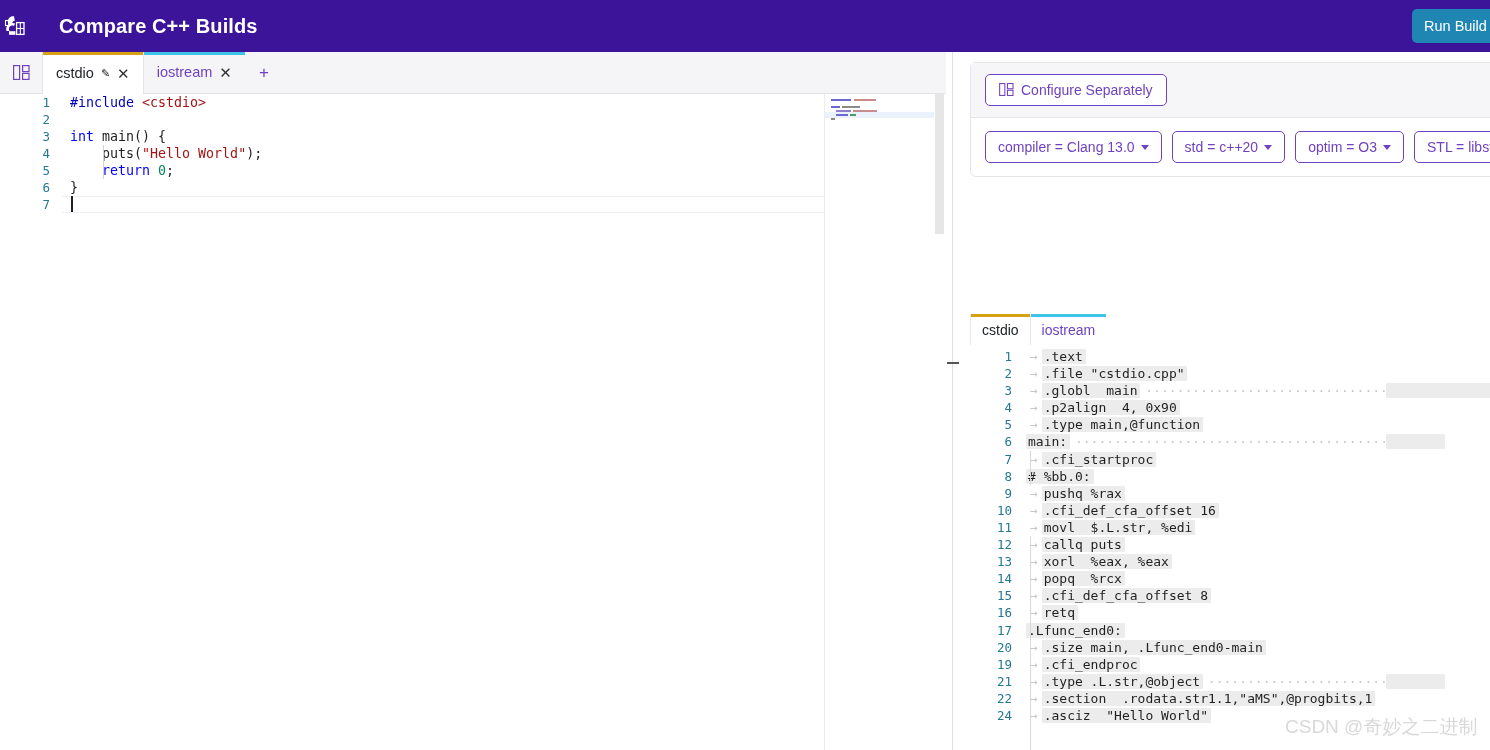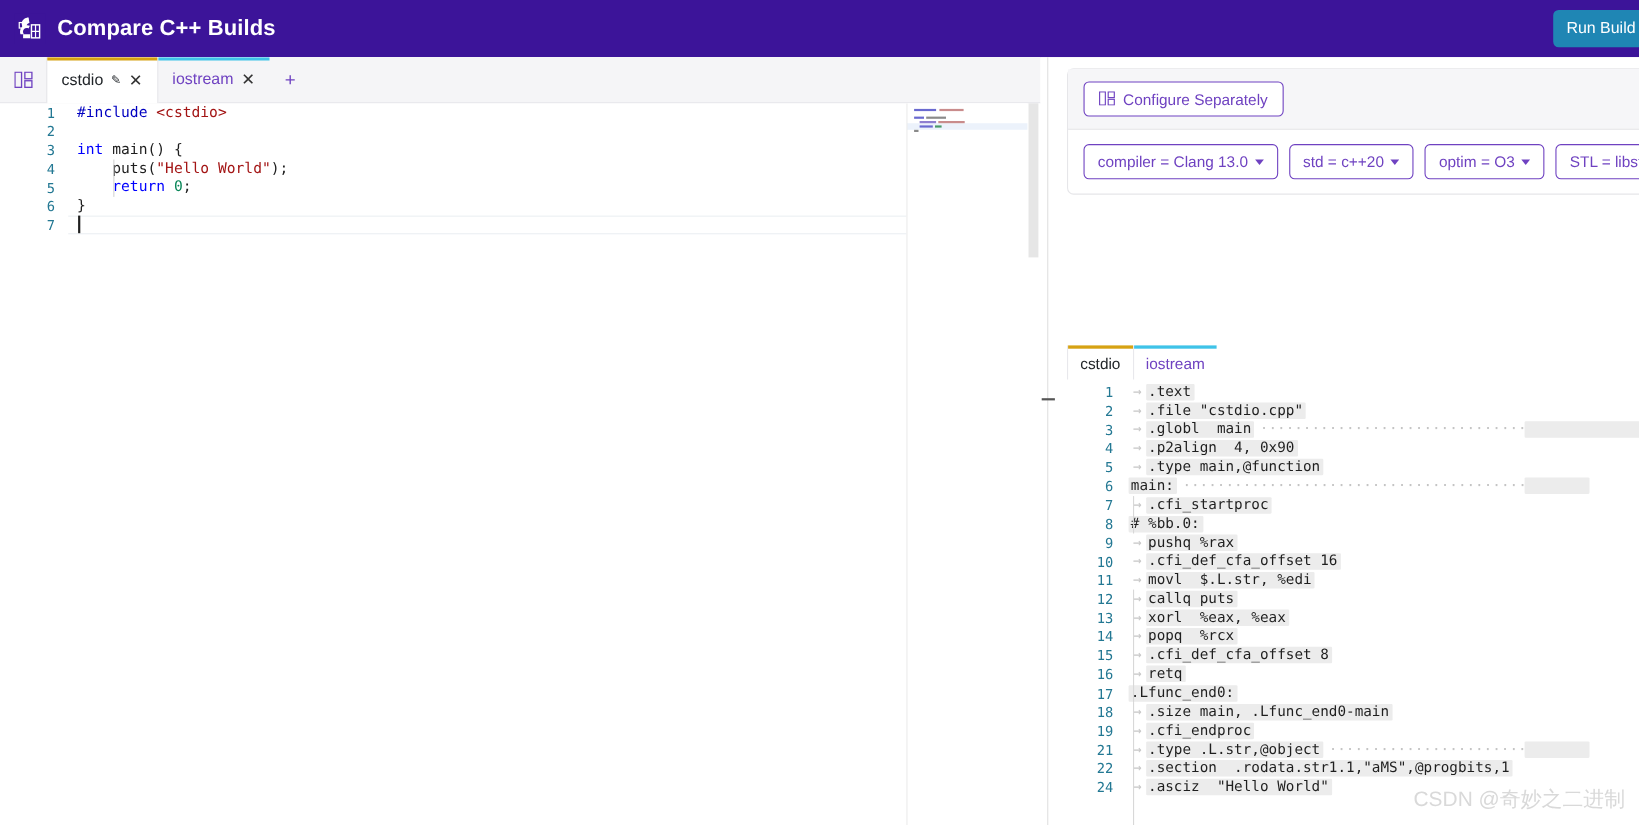--- a/index.html
+++ b/index.html
@@ -10,21 +10,22 @@
     font-family: "Liberation Sans", sans-serif;
     -webkit-font-smoothing: antialiased;
   }
 
   
   .header {
     position: absolute; top: 0; left: 0;
     width: 1490px; height: 52px;
     background: #3c1499;
     display: flex; align-items: center;
-    padding-left: 12px;
+    padding-left: 0;
+    gap: 19px;
   }
   .logo-box {
     width: 30px; height: 30px;
     display: flex; align-items: center; justify-content: center;
     margin-right: 10px;
   }
   .app-title {
     color: #ffffff;
     font-size: 20px;
     font-weight: bold;
@@ -530,21 +531,21 @@
         <div class="asm-line"><div class="asm-hl" style="left: 56px; width: 67.56px;"></div><span class="asm-num">8</span><span class="asm-text"># %bb.0:</span></div>
         <div class="asm-line"><div class="asm-hl" style="left: 71.64px; width: 83.2px;"></div><span class="asm-num">9</span><span class="asm-ws" style="left: 60px;">→</span><span class="asm-text">  pushq %rax</span></div>
         <div class="asm-line"><div class="asm-hl" style="left: 71.64px; width: 177.04px;"></div><span class="asm-num">10</span><span class="asm-ws" style="left: 60px;">→</span><span class="asm-text">  .cfi_def_cfa_offset 16</span></div>
         <div class="asm-line"><div class="asm-hl" style="left: 71.64px; width: 153.58px;"></div><span class="asm-num">11</span><span class="asm-ws" style="left: 60px;">→</span><span class="asm-text">  movl  $.L.str, %edi</span></div>
         <div class="asm-line"><div class="asm-hl" style="left: 71.64px; width: 83.2px;"></div><span class="asm-num">12</span><span class="asm-ws" style="left: 60px;">→</span><span class="asm-text">  callq puts</span></div>
         <div class="asm-line"><div class="asm-hl" style="left: 71.64px; width: 130.12px;"></div><span class="asm-num">13</span><span class="asm-ws" style="left: 60px;">→</span><span class="asm-text">  xorl  %eax, %eax</span></div>
         <div class="asm-line"><div class="asm-hl" style="left: 71.64px; width: 83.2px;"></div><span class="asm-num">14</span><span class="asm-ws" style="left: 60px;">→</span><span class="asm-text">  popq  %rcx</span></div>
         <div class="asm-line"><div class="asm-hl" style="left: 71.64px; width: 169.22px;"></div><span class="asm-num">15</span><span class="asm-ws" style="left: 60px;">→</span><span class="asm-text">  .cfi_def_cfa_offset 8</span></div>
         <div class="asm-line"><div class="asm-hl" style="left: 71.64px; width: 36.28px;"></div><span class="asm-num">16</span><span class="asm-ws" style="left: 60px;">→</span><span class="asm-text">  retq</span></div>
         <div class="asm-line"><div class="asm-hl" style="left: 56px; width: 98.84px;"></div><span class="asm-num">17</span><span class="asm-text">.Lfunc_end0:</span></div>
-        <div class="asm-line"><div class="asm-hl" style="left: 71.64px; width: 223.96px;"></div><span class="asm-num">18</span><span class="asm-ws" style="left: 60px;">→</span><span class="asm-text">  .size main, .Lfunc_end0-main</span></div>
+        <div class="asm-line"><div class="asm-hl" style="left: 71.64px; width: 223.96px;"></div><span class="asm-num">20</span><span class="asm-ws" style="left: 60px;">→</span><span class="asm-text">  .size main, .Lfunc_end0-main</span></div>
         <div class="asm-line"><div class="asm-hl" style="left: 71.64px; width: 98.84px;"></div><span class="asm-num">19</span><span class="asm-ws" style="left: 60px;">→</span><span class="asm-text">  .cfi_endproc</span></div>
         <div class="asm-line"><div class="asm-hl" style="left: 71.64px; width: 161.4px;"></div><span class="asm-num">21</span><span class="asm-ws" style="left: 60px;">→</span><span class="asm-text">  .type .L.str,@object</span><span class="asm-text" style="left: 237.86px; color: rgb(196, 196, 196);">·······················</span><span class="asm-text" style="left: 417.72px;"># @.str</span><div class="asm-hl" style="left: 415.72px; width: 59.74px;"></div></div>
         <div class="asm-line"><div class="asm-hl" style="left: 71.64px; width: 333.44px;"></div><span class="asm-num">22</span><span class="asm-ws" style="left: 60px;">→</span><span class="asm-text">  .section  .rodata.str1.1,"aMS",@progbits,1</span></div>
         <div class="asm-line"><div class="asm-hl" style="left: 71.64px; width: 169.22px;"></div><span class="asm-num">24</span><span class="asm-ws" style="left: 60px;">→</span><span class="asm-text">  .asciz  "Hello World"</span></div>
         <div class="asm-ig" style="left: 60px; top: 102.6px; height: 34.2px;"></div>
         <div class="asm-ig" style="left: 60px; top: 188.1px; height: 102.6px;"></div>
         <div class="asm-ig" style="left: 60px; top: 290.7px; height: 119.7px;"></div>
       </div>
   </div>
 </div>

